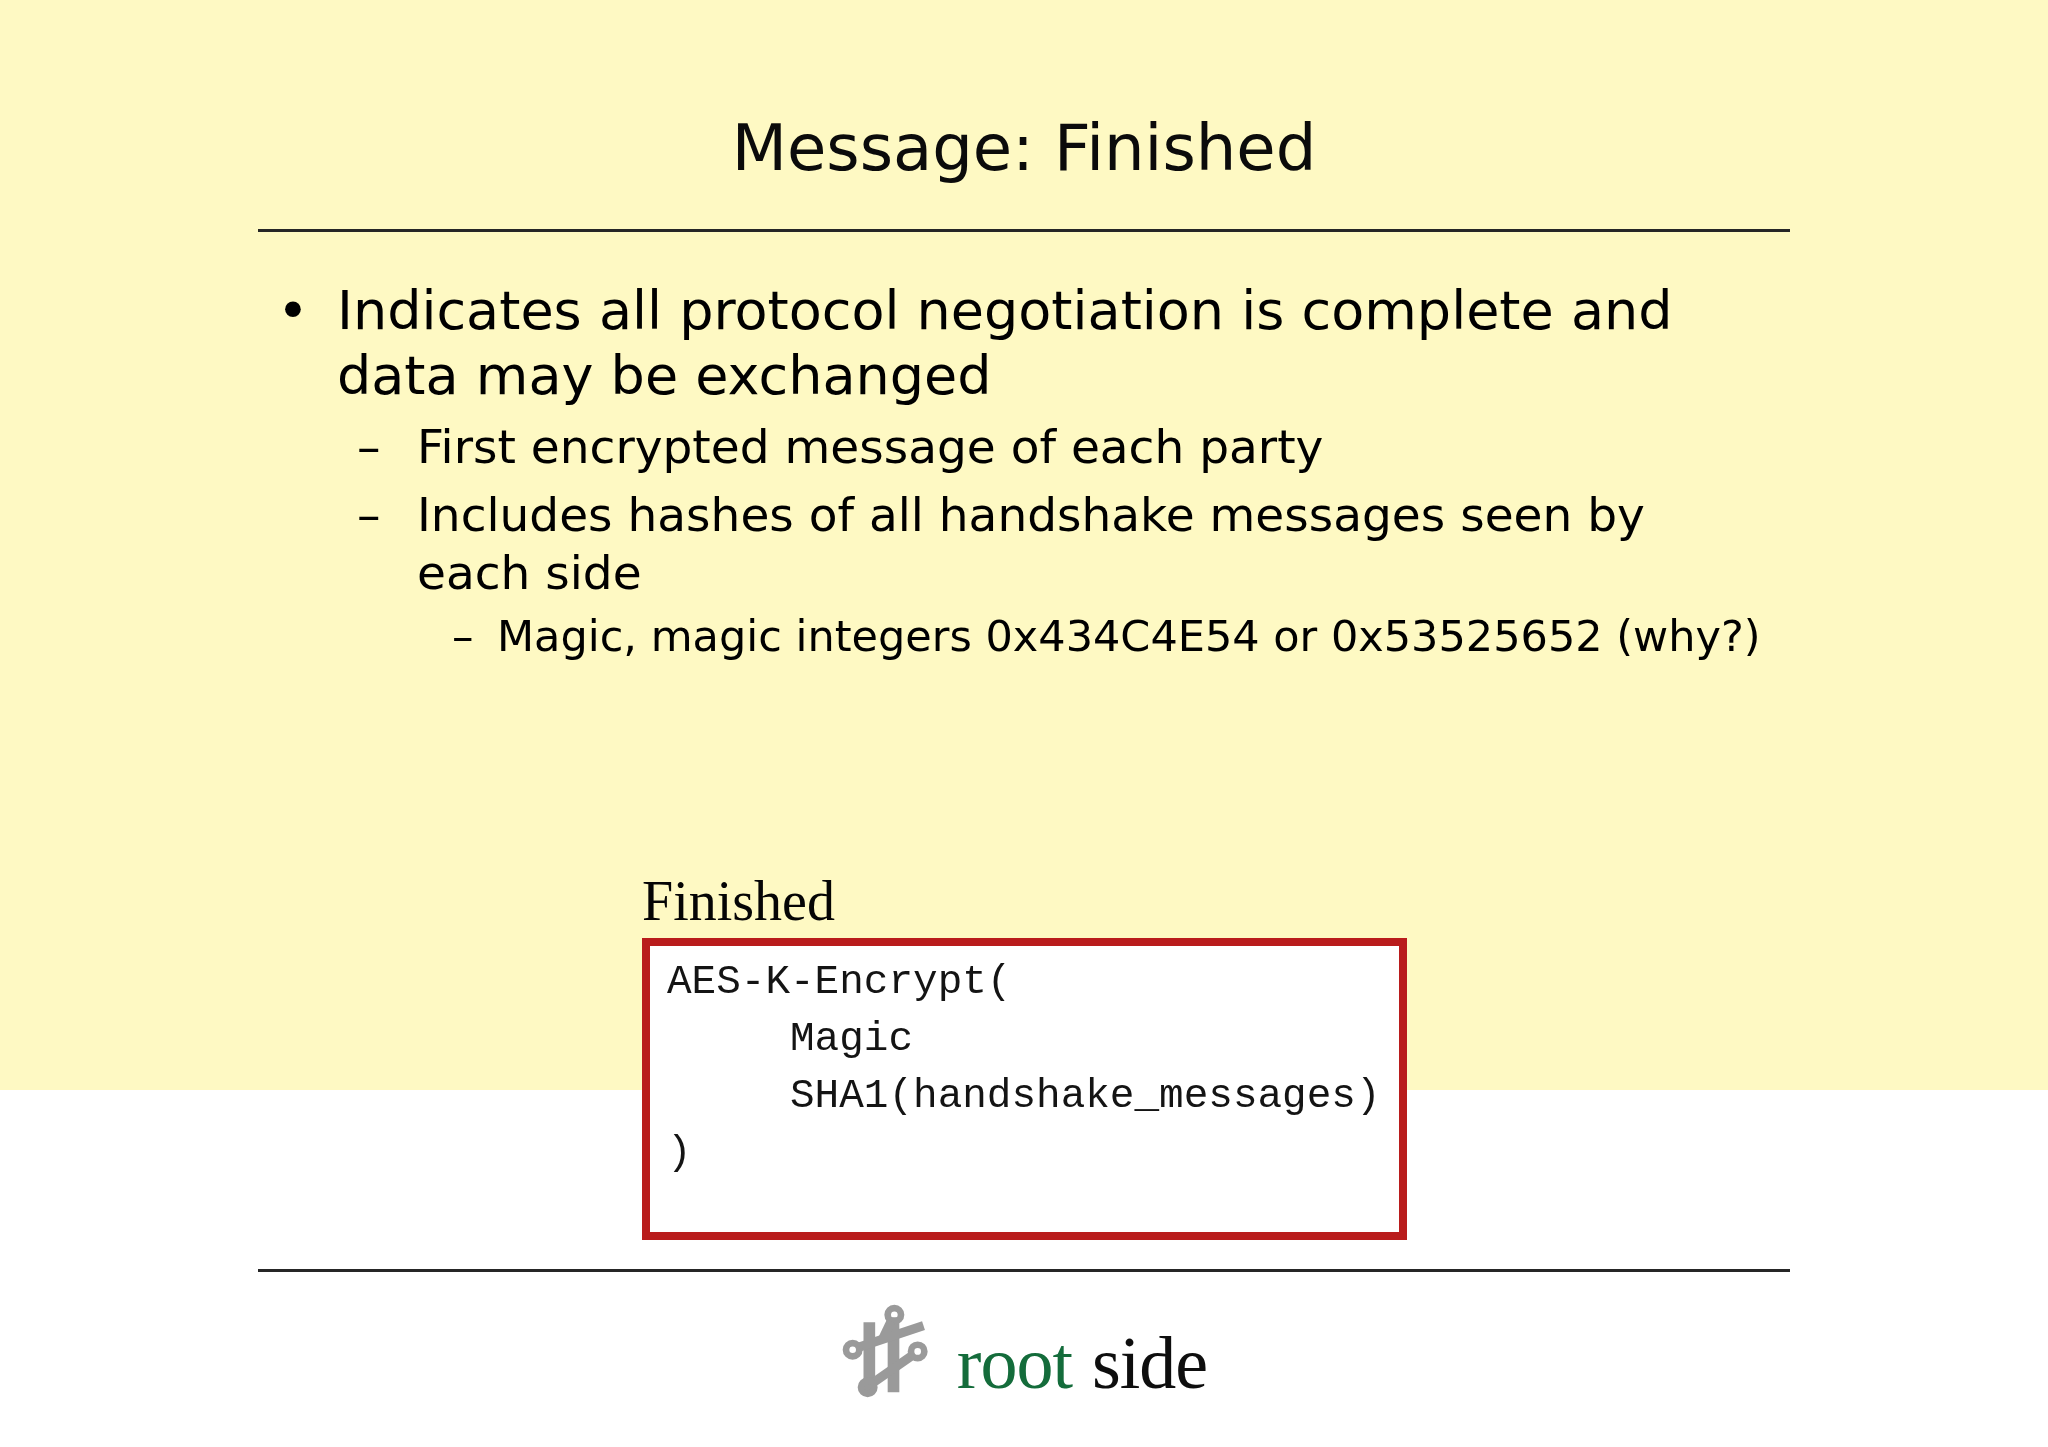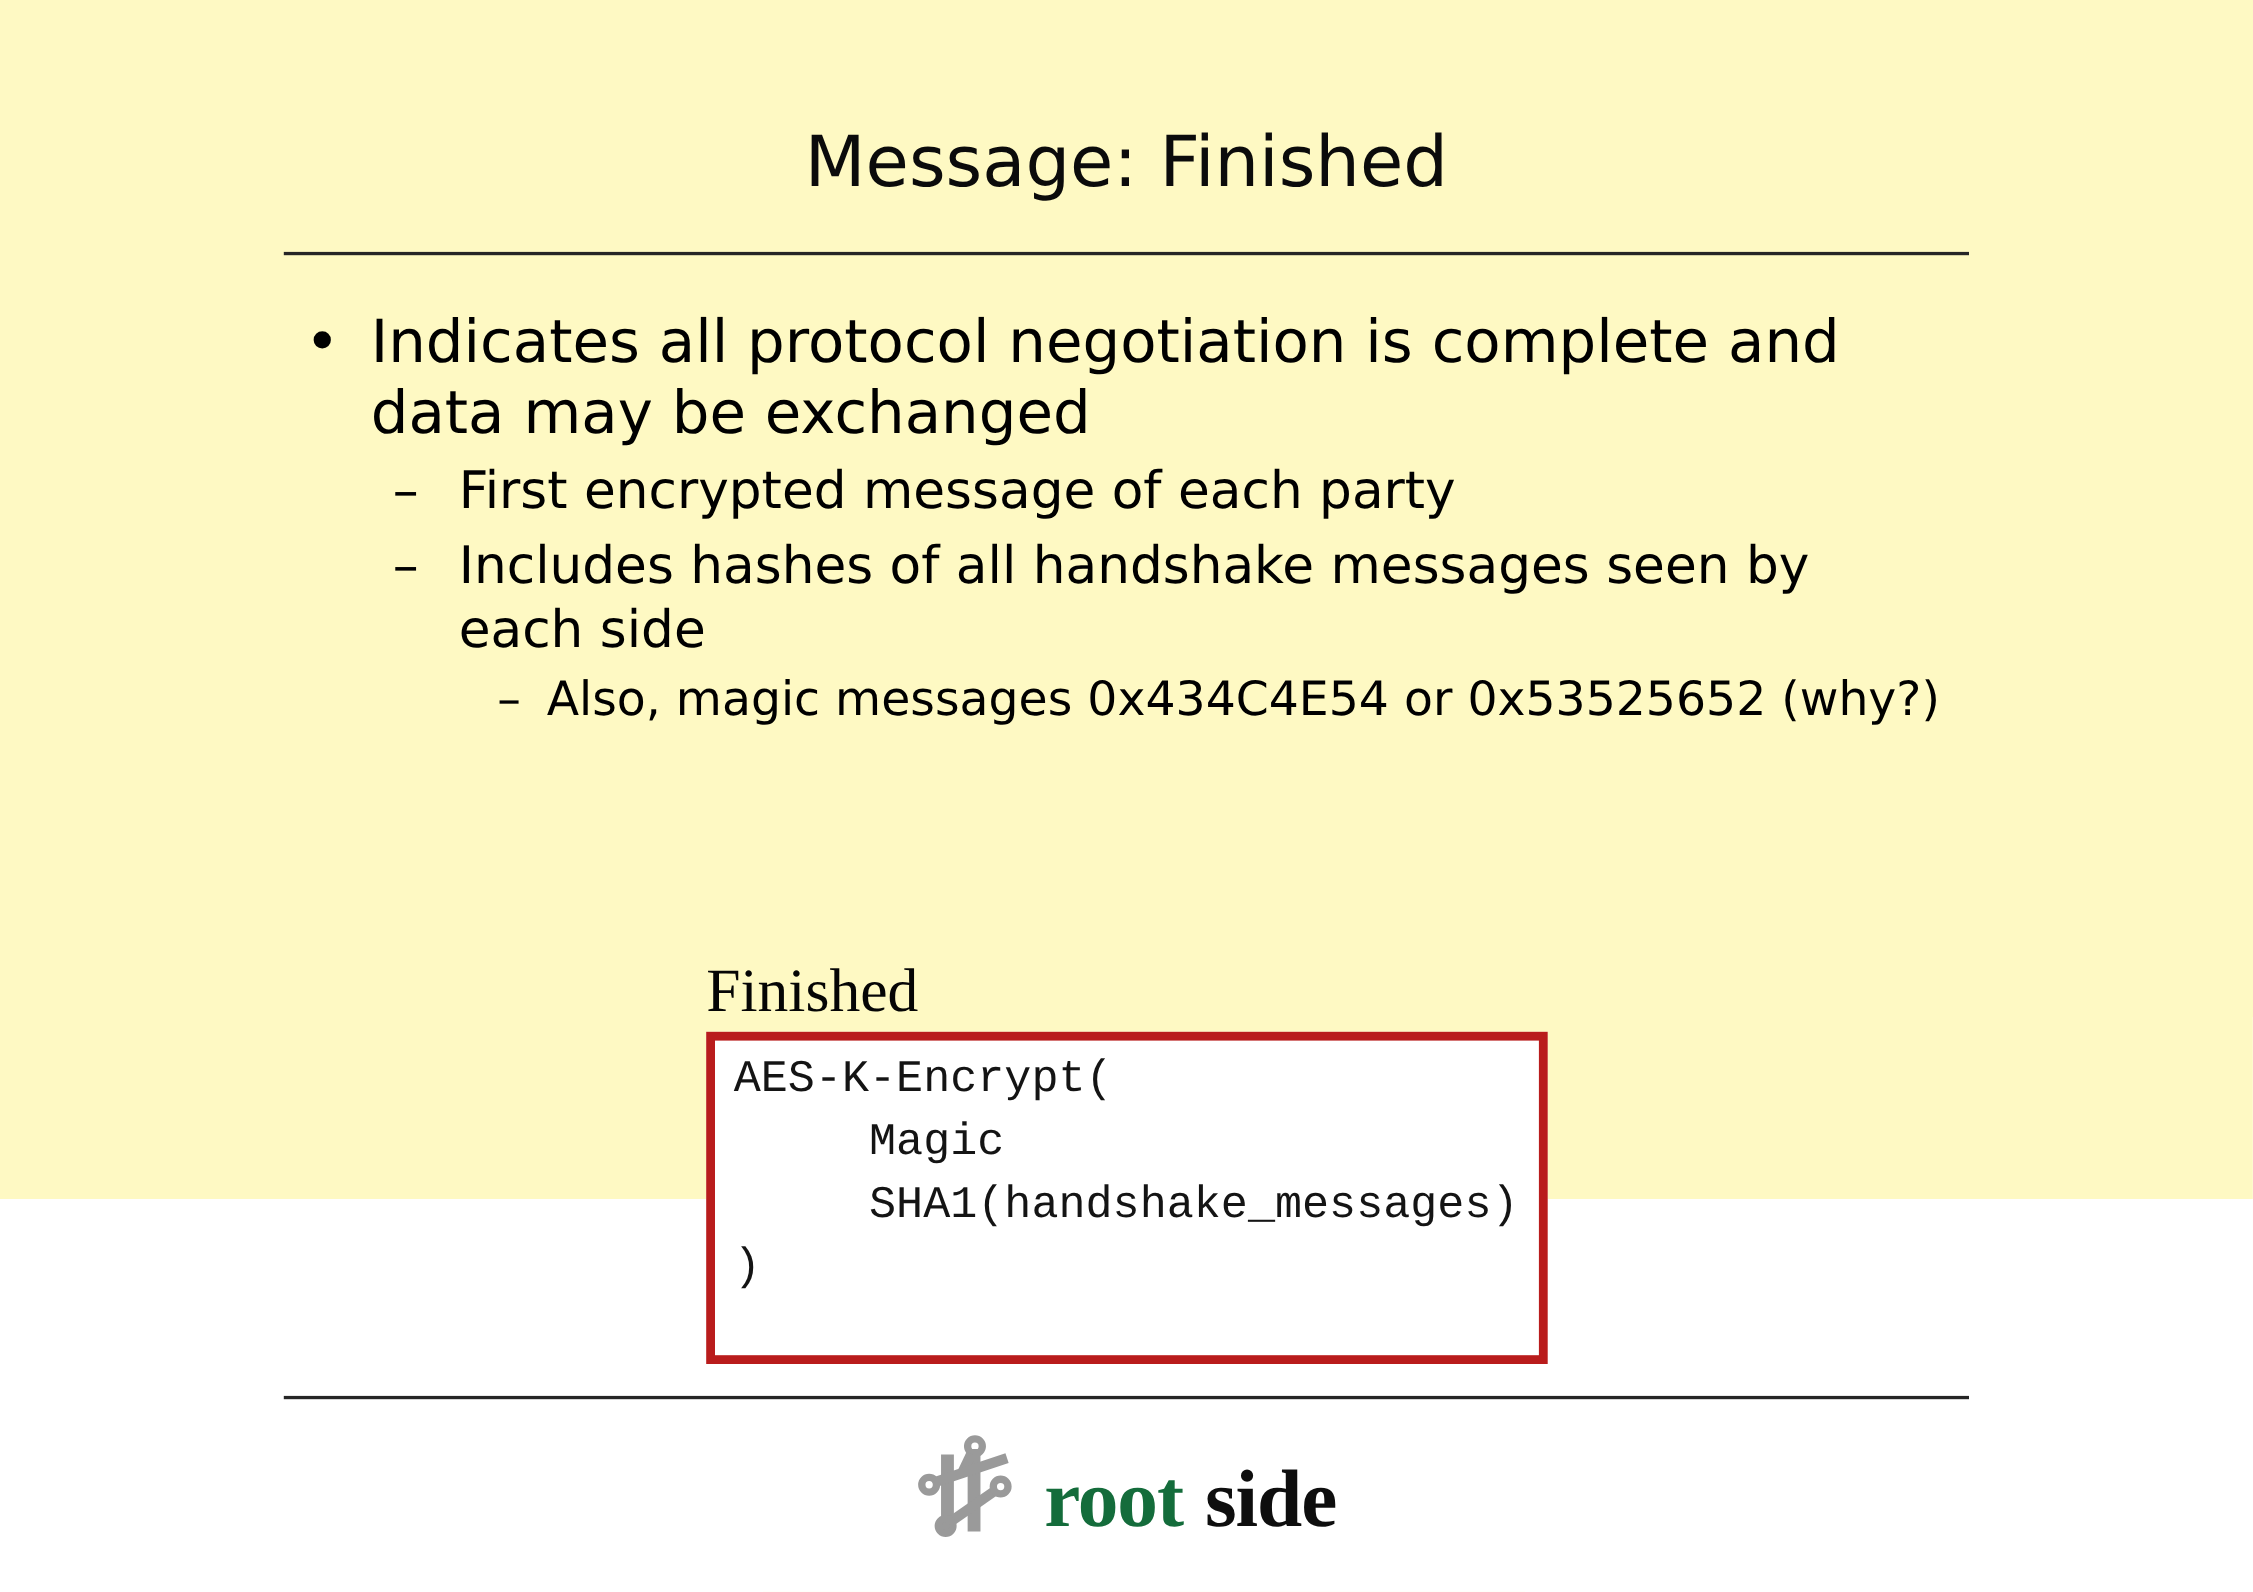--- a/index.html
+++ b/index.html
@@ -30,21 +30,21 @@
 
   .code-box{position:absolute;left:642px;top:938px;width:765px;height:302px;
             box-sizing:border-box;border:8px solid #b91c1c;background:#ffffff;
             padding:8px 0 0 17px;}
   .code-line{font-family:"Liberation Mono","DejaVu Sans Mono",monospace;
              font-size:41px;line-height:57px;white-space:pre;color:#141414;}
 
   .logo{position:absolute;top:1300px;left:0;width:2048px;height:112px;
         display:flex;justify-content:center;align-items:center;gap:16px;}
   .logo svg{display:block;}
-  .logo-word{font-family:"Liberation Serif","DejaVu Serif",serif;font-weight:bold;
+  .logo-word{font-family:"Liberation Serif","DejaVu Serif",serif;font-weight:normal;
              font-size:74px;line-height:74px;letter-spacing:-1px;position:relative;top:7px;}
   .logo-root{color:#146C3B;}
   .logo-labs{color:#0e0e0e;margin-left:4px;}
 </style>
 </head>
 <body>
 
 <div class="slide">
 
   <div class="slide-title">Message: Finished</div>
@@ -59,21 +59,21 @@
     <div class="b-item b2">
       <span class="marker">–</span>
       <span class="text">First encrypted message of each party</span>
     </div>
     <div class="b-item b2">
       <span class="marker">–</span>
       <span class="text">Includes hashes of all handshake messages seen by each side</span>
     </div>
     <div class="b-item b3">
       <span class="marker">–</span>
-      <span class="text">Also, magic messages 0x434C4E54 or 0x53525652 (why?)</span>
+      <span class="text">Magic, magic integers 0x434C4E54 or 0x53525652 (why?)</span>
     </div>
   </div>
 
   <div class="figure-caption">Finished</div>
 
   <div class="code-box">
     <div class="code-line">AES-K-Encrypt(</div>
     <div class="code-line">     Magic</div>
     <div class="code-line">     SHA1(handshake_messages)</div>
     <div class="code-line">)</div>

